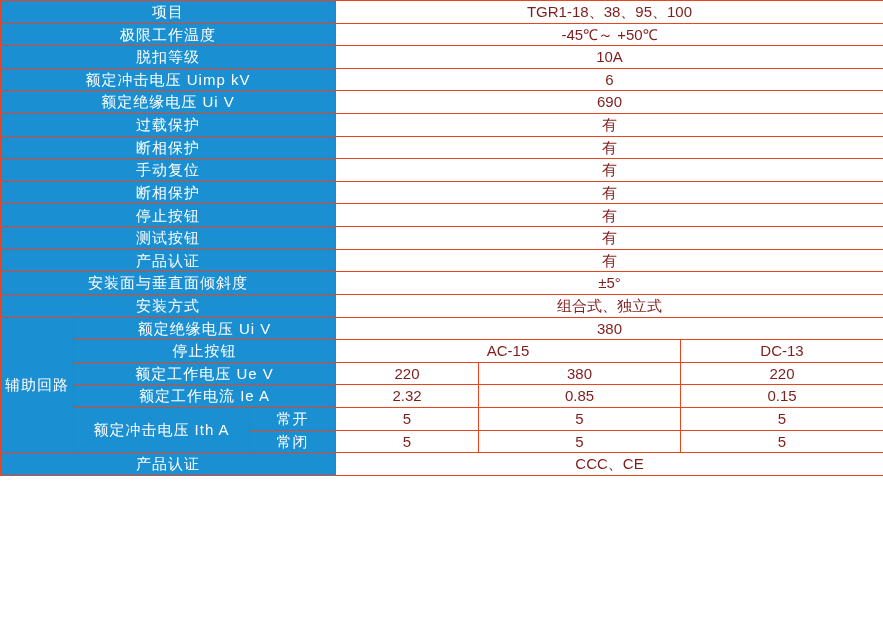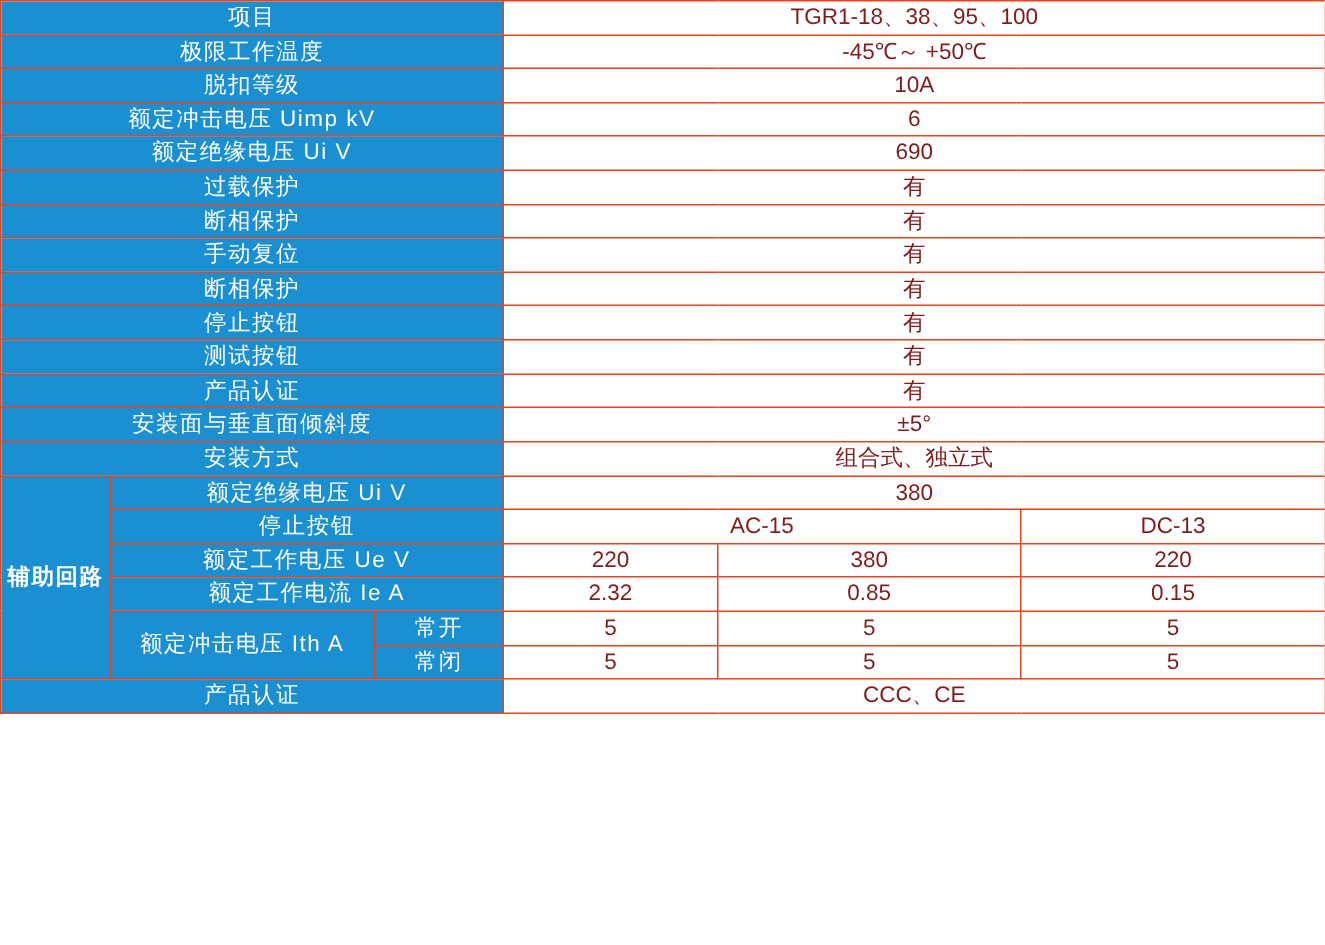--- a/index.html
+++ b/index.html
@@ -33,21 +33,20 @@
     letter-spacing: 1px;
   }
   td.value {
     background: #ffffff;
     color: #7f1d1d;
   }
   td.aux-head {
     background: #1a8fd1;
     color: #ffffff;
     letter-spacing: 1px;
-    font-weight: bold;
   }
 </style>
 </head>
 <body>
 
 <table class="spec">
   <colgroup>
     <col style="width:73px">
     <col style="width:176px">
     <col style="width:86px">

